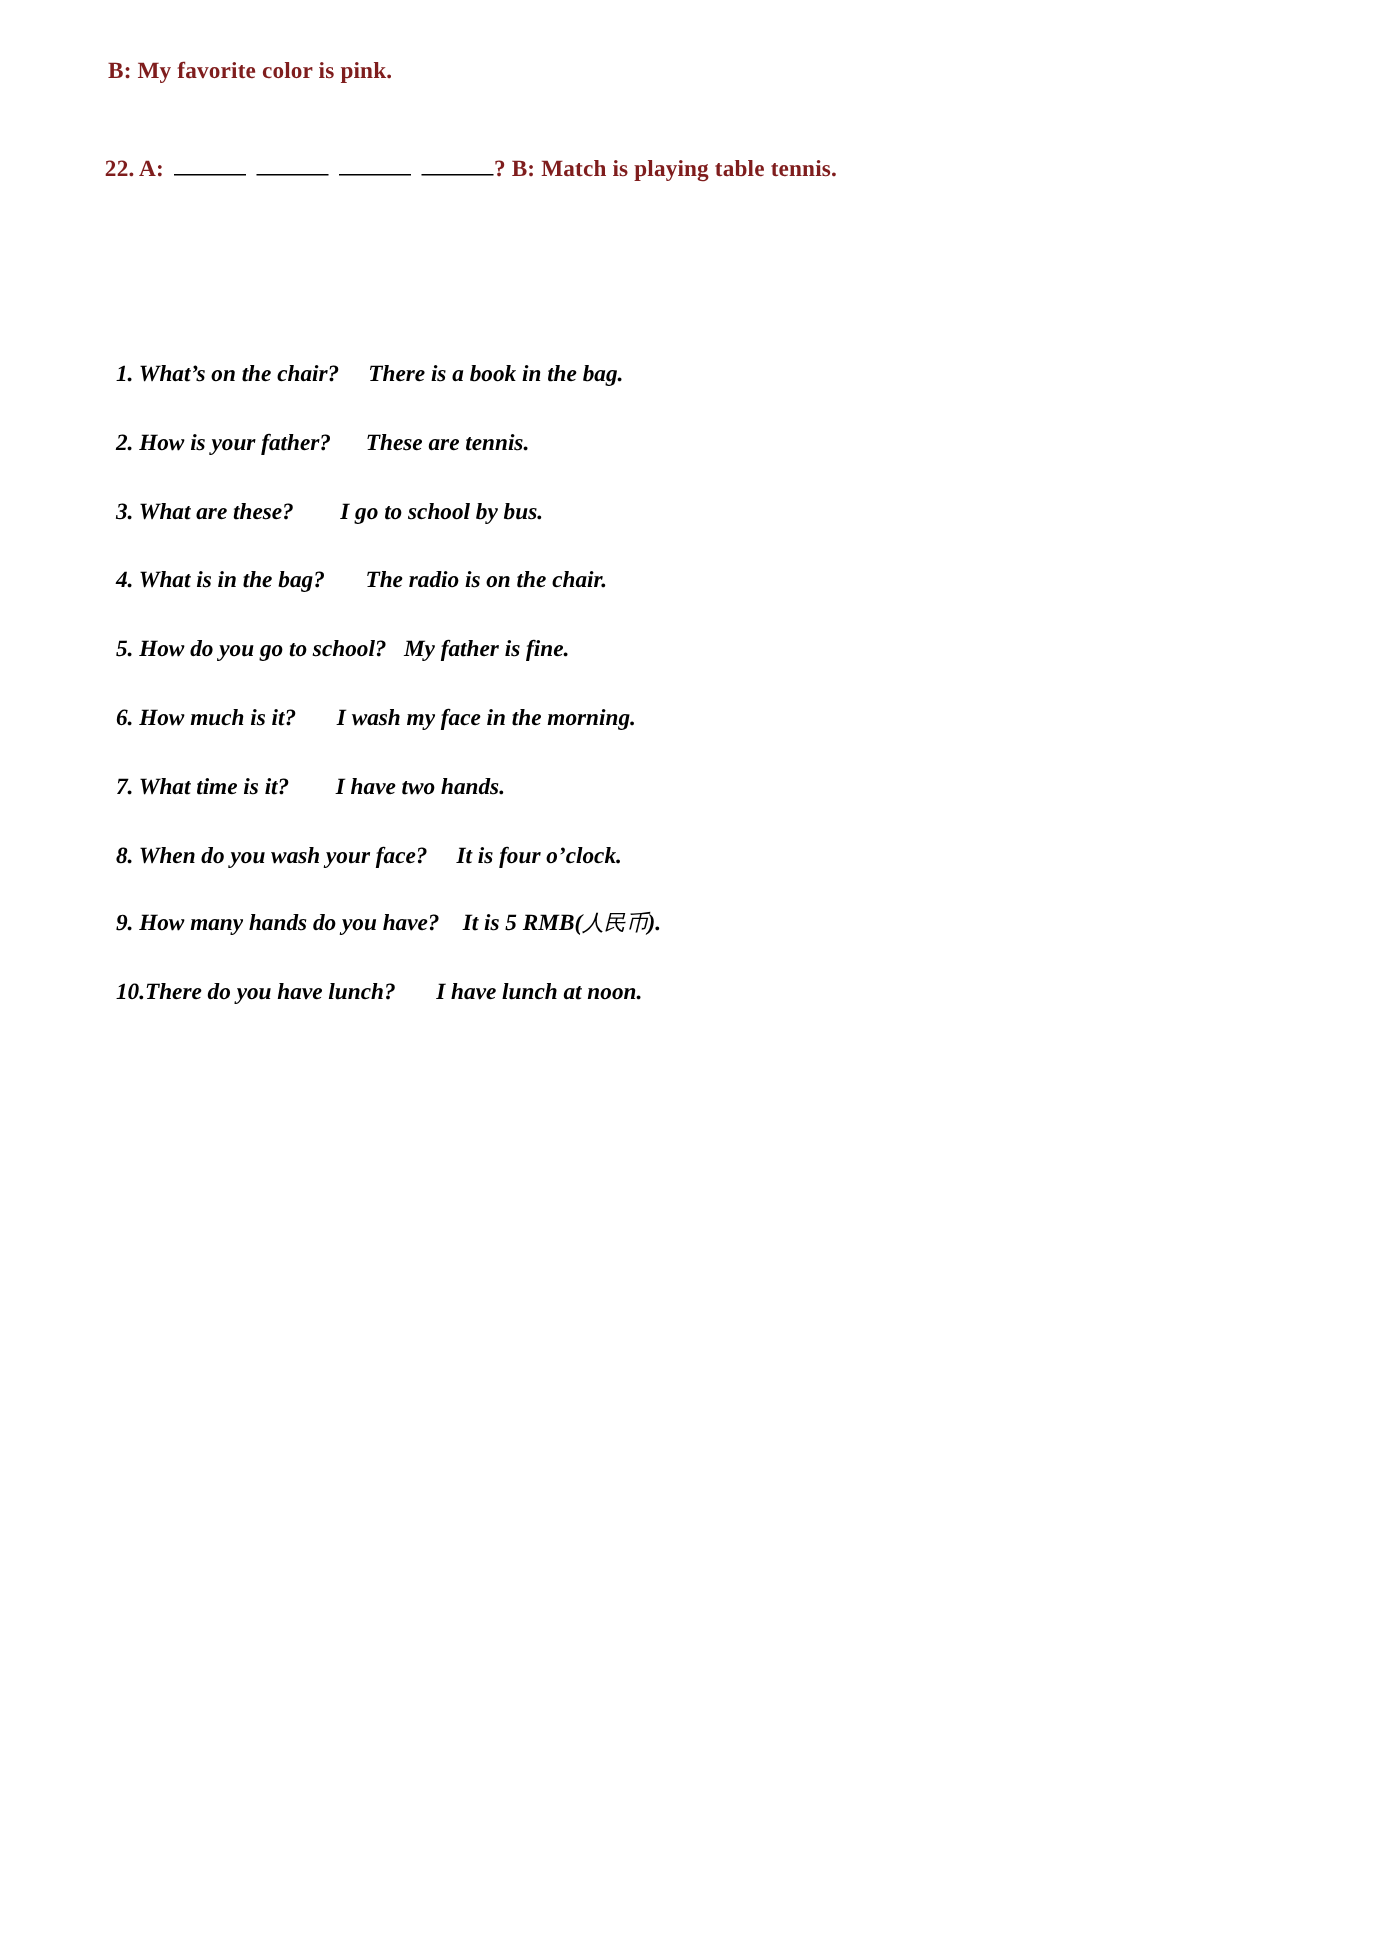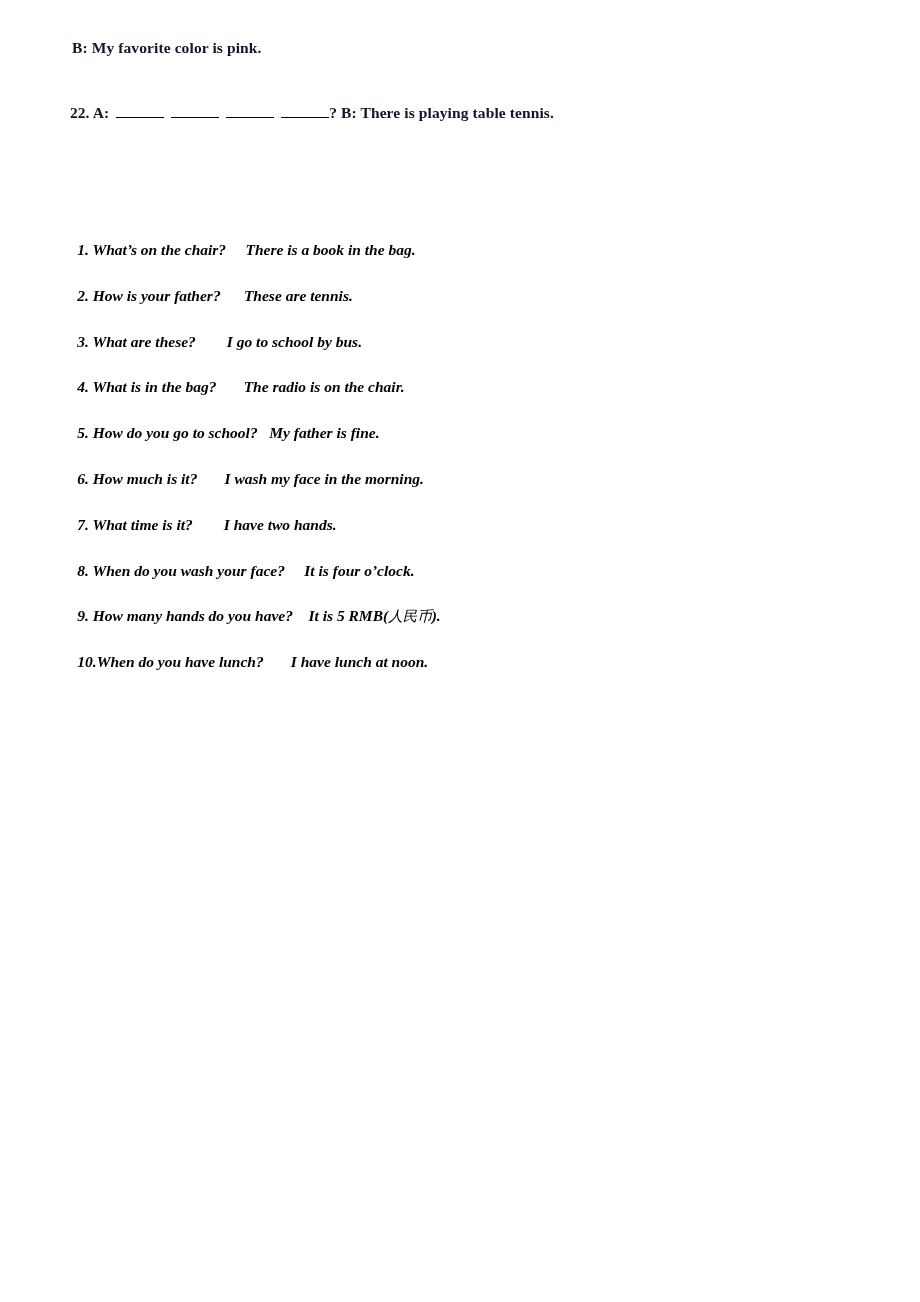--- a/index.html
+++ b/index.html
@@ -26,21 +26,21 @@
   }
 
   
   .line {
     position: absolute;
     white-space: pre;
     font-weight: bold;
     font-size: 15.5px;
     line-height: 19px;
     letter-spacing: 0.1px;
-    color: #0f172a;
+    color: #7f1d1d;
   }
 
   
   .dlg-answer {
     left: 72px;
     top: 38px;
   }
   .dlg-q22 {
     left: 54px;
     top: 84px;
@@ -96,21 +96,21 @@
   }
 </style>
 </head>
 <body>
 
 <div class="page">
 
   <div class="line dlg-answer">B: My favorite color is pink.</div>
 
   <div class="line dlg-q22">
-    <span>22. A:</span><span class="blank-gap"></span><span class="blank"></span><span class="blank-gap"></span><span class="blank"></span><span class="blank-gap"></span><span class="blank"></span><span class="blank-gap"></span><span class="blank"></span><span>? B: There is playing table tennis.</span>
+    <span>22. A:</span><span class="blank-gap"></span><span class="blank"></span><span class="blank-gap"></span><span class="blank"></span><span class="blank-gap"></span><span class="blank"></span><span class="blank-gap"></span><span class="blank"></span><span>? B: Match is playing table tennis.</span>
   </div>
 
 
   <div class="match-list">
 
     <div class="match-row">
       <span class="match-q">1.</span><span class="match-q"> What’s on the chair?</span><span>     </span><span class="match-a">There is a book in the bag.</span>
     </div>
 
     <div class="match-row">
@@ -139,18 +139,18 @@
 
     <div class="match-row">
       <span class="match-q">8.</span><span class="match-q"> When do you wash your face?</span><span>     </span><span class="match-a">It is four o’clock.</span>
     </div>
 
     <div class="match-row">
       <span class="match-q">9.</span><span class="match-q"> How many hands do you have?</span><span>    </span><span class="match-a">It is 5 RMB(</span><span class="cjk-inline">人民币</span><span class="match-a">).</span>
     </div>
 
     <div class="match-row">
-      <span class="match-q">10.</span><span class="match-q">When do you have lunch?</span><span>       </span><span class="match-a">I have lunch at noon.</span>
+      <span class="match-q">10.</span><span class="match-q">There do you have lunch?</span><span>       </span><span class="match-a">I have lunch at noon.</span>
     </div>
 
   </div>
 
 </div>
 
 </body></html>

